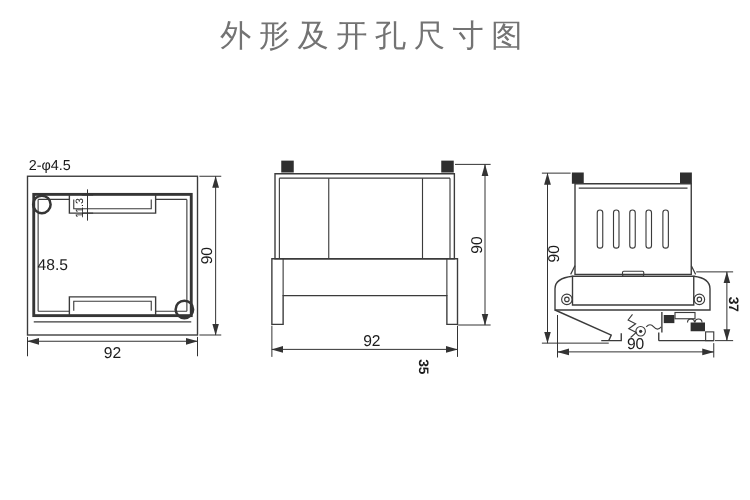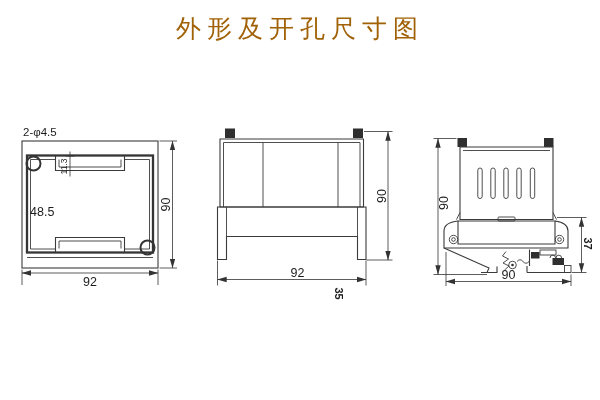--- a/index.html
+++ b/index.html
@@ -1,20 +1,20 @@
 <!DOCTYPE html>
 <html><head>
 <meta charset="utf-8">
 <style>
   html,body{margin:0;padding:0;background:#fff;}
   .canvas{position:relative;width:600px;height:400px;background:#fff;overflow:hidden;
           font-family:"Liberation Sans",sans-serif;}
   .title{position:absolute;left:0;top:12px;width:600px;text-align:center;
          font-family:"DejaVu Serif","Liberation Serif",serif;
-         font-size:25px;letter-spacing:6px;color:#a16207;font-weight:500;}
+         font-size:25px;letter-spacing:6px;color:#737373;font-weight:500;}
   svg{position:absolute;left:0;top:0;}
   svg text{font-family:"Liberation Sans",sans-serif;fill:#1c1c1c;}
   .dim{font-size:12.5px;}
   .dim-sm{font-size:8.5px;}
   .dim-b{font-size:11px;font-weight:600;}
   .note{font-size:11.5px;}
   .ln{stroke:#3b3b3b;fill:none;stroke-width:1.1;}
   .thin{stroke:#3b3b3b;fill:none;stroke-width:0.9;}
   .thick{stroke:#353535;fill:none;stroke-width:2.3;}
   .dl{stroke:#333;fill:none;stroke-width:0.8;}

